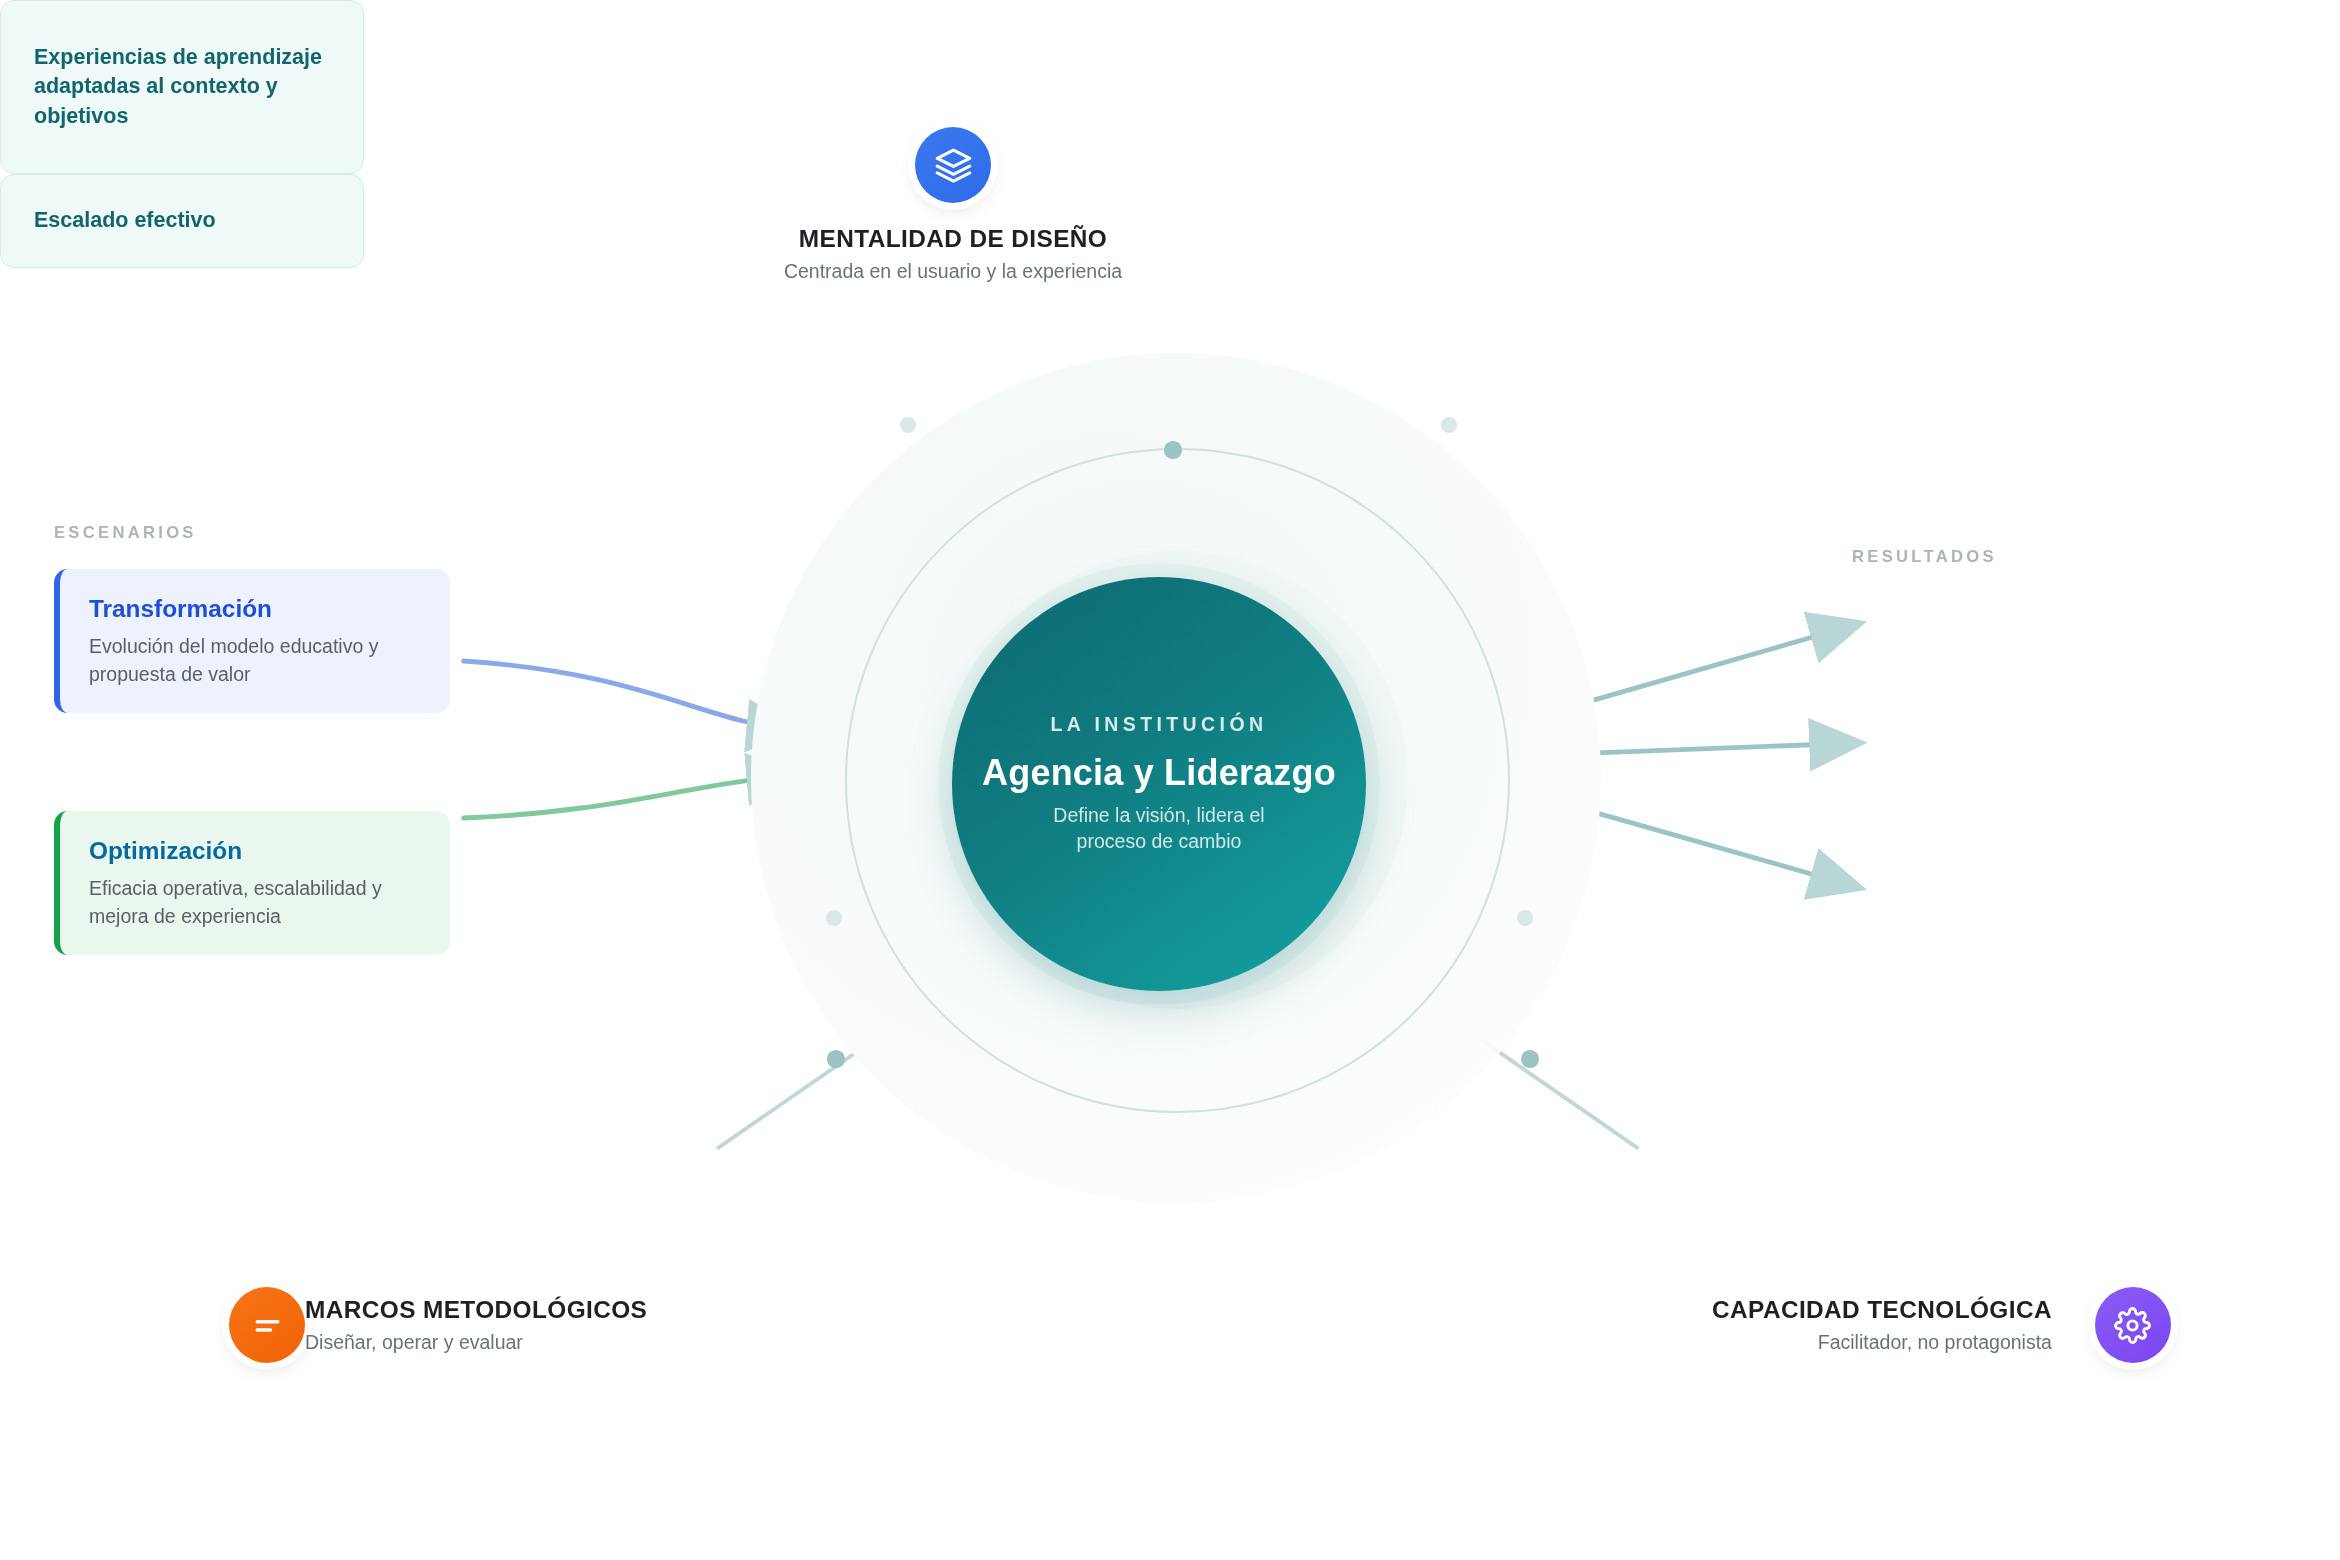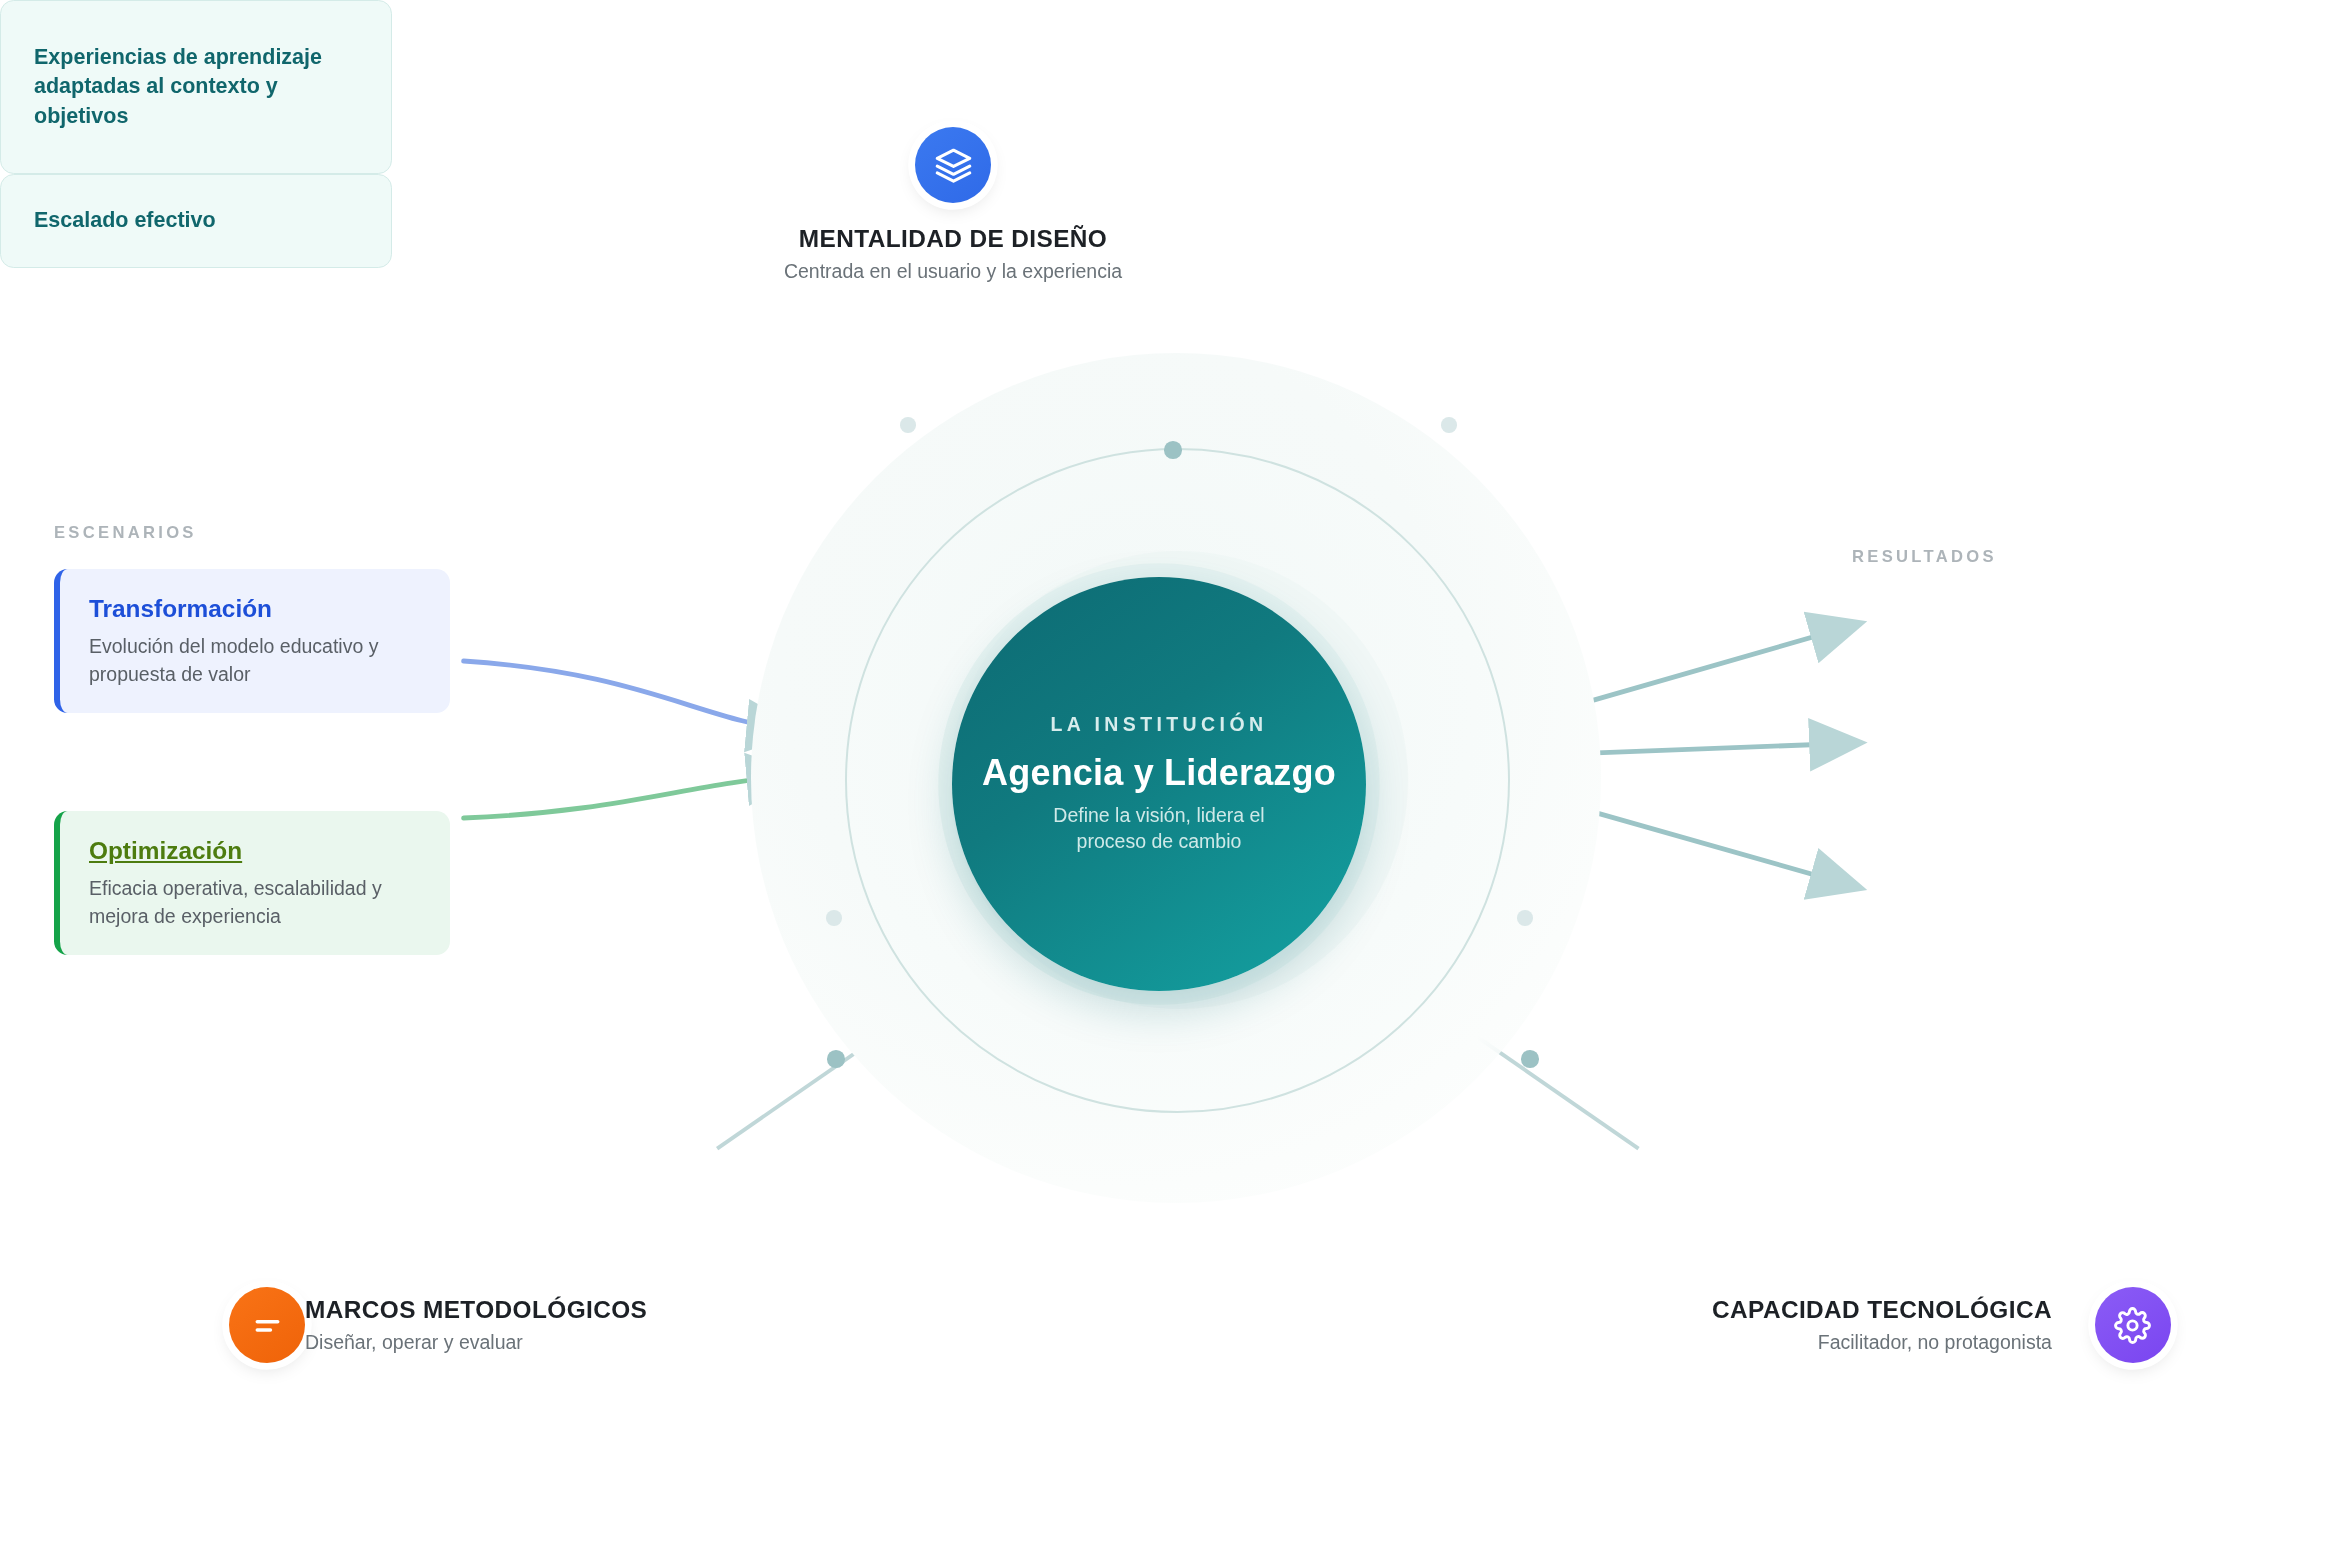--- a/index.html
+++ b/index.html
@@ -96,25 +96,25 @@
   }
   .card-left{
     left:54px;width:396px;padding:25px 29px 25px 29px;
     border-left:6.8px solid #2563eb;
   }
   #card-transformacion{top:569px;background:#eef2fe;border-left-color:#2f63e8;}
   #card-optimizacion{top:811px;background:#eaf7ee;border-left-color:#15a349;}
 
   .card-title{font-size:24.4px;font-weight:700;line-height:1.2;}
   #card-transformacion .card-title{color:#1d4fd8;}
-  #card-optimizacion .card-title{color:#4d7c0f;text-decoration:underline;}
+  #card-optimizacion .card-title{color:#0369a1;}
   .card-body{font-size:19.5px;color:#595f66;line-height:1.42;margin-top:9.8px;}
 
   .card-right{
-    left:1885px;width:392px;box-sizing:border-box;
+    left:1885px;width:364px;box-sizing:border-box;
     background:#effaf8;border:1.5px solid #d4ebe8;border-radius:13.7px;
     padding:25px 33px;
     display:flex;align-items:center;
   }
   #card-res-1{top:595px;min-height:174px;}
   #card-res-2{top:798px;min-height:94px;}
   #card-res-3{top:923px;min-height:94px;}
   .res-text{font-size:21.5px;font-weight:700;color:#10666c;line-height:1.38;}
 </style>
 </head>

